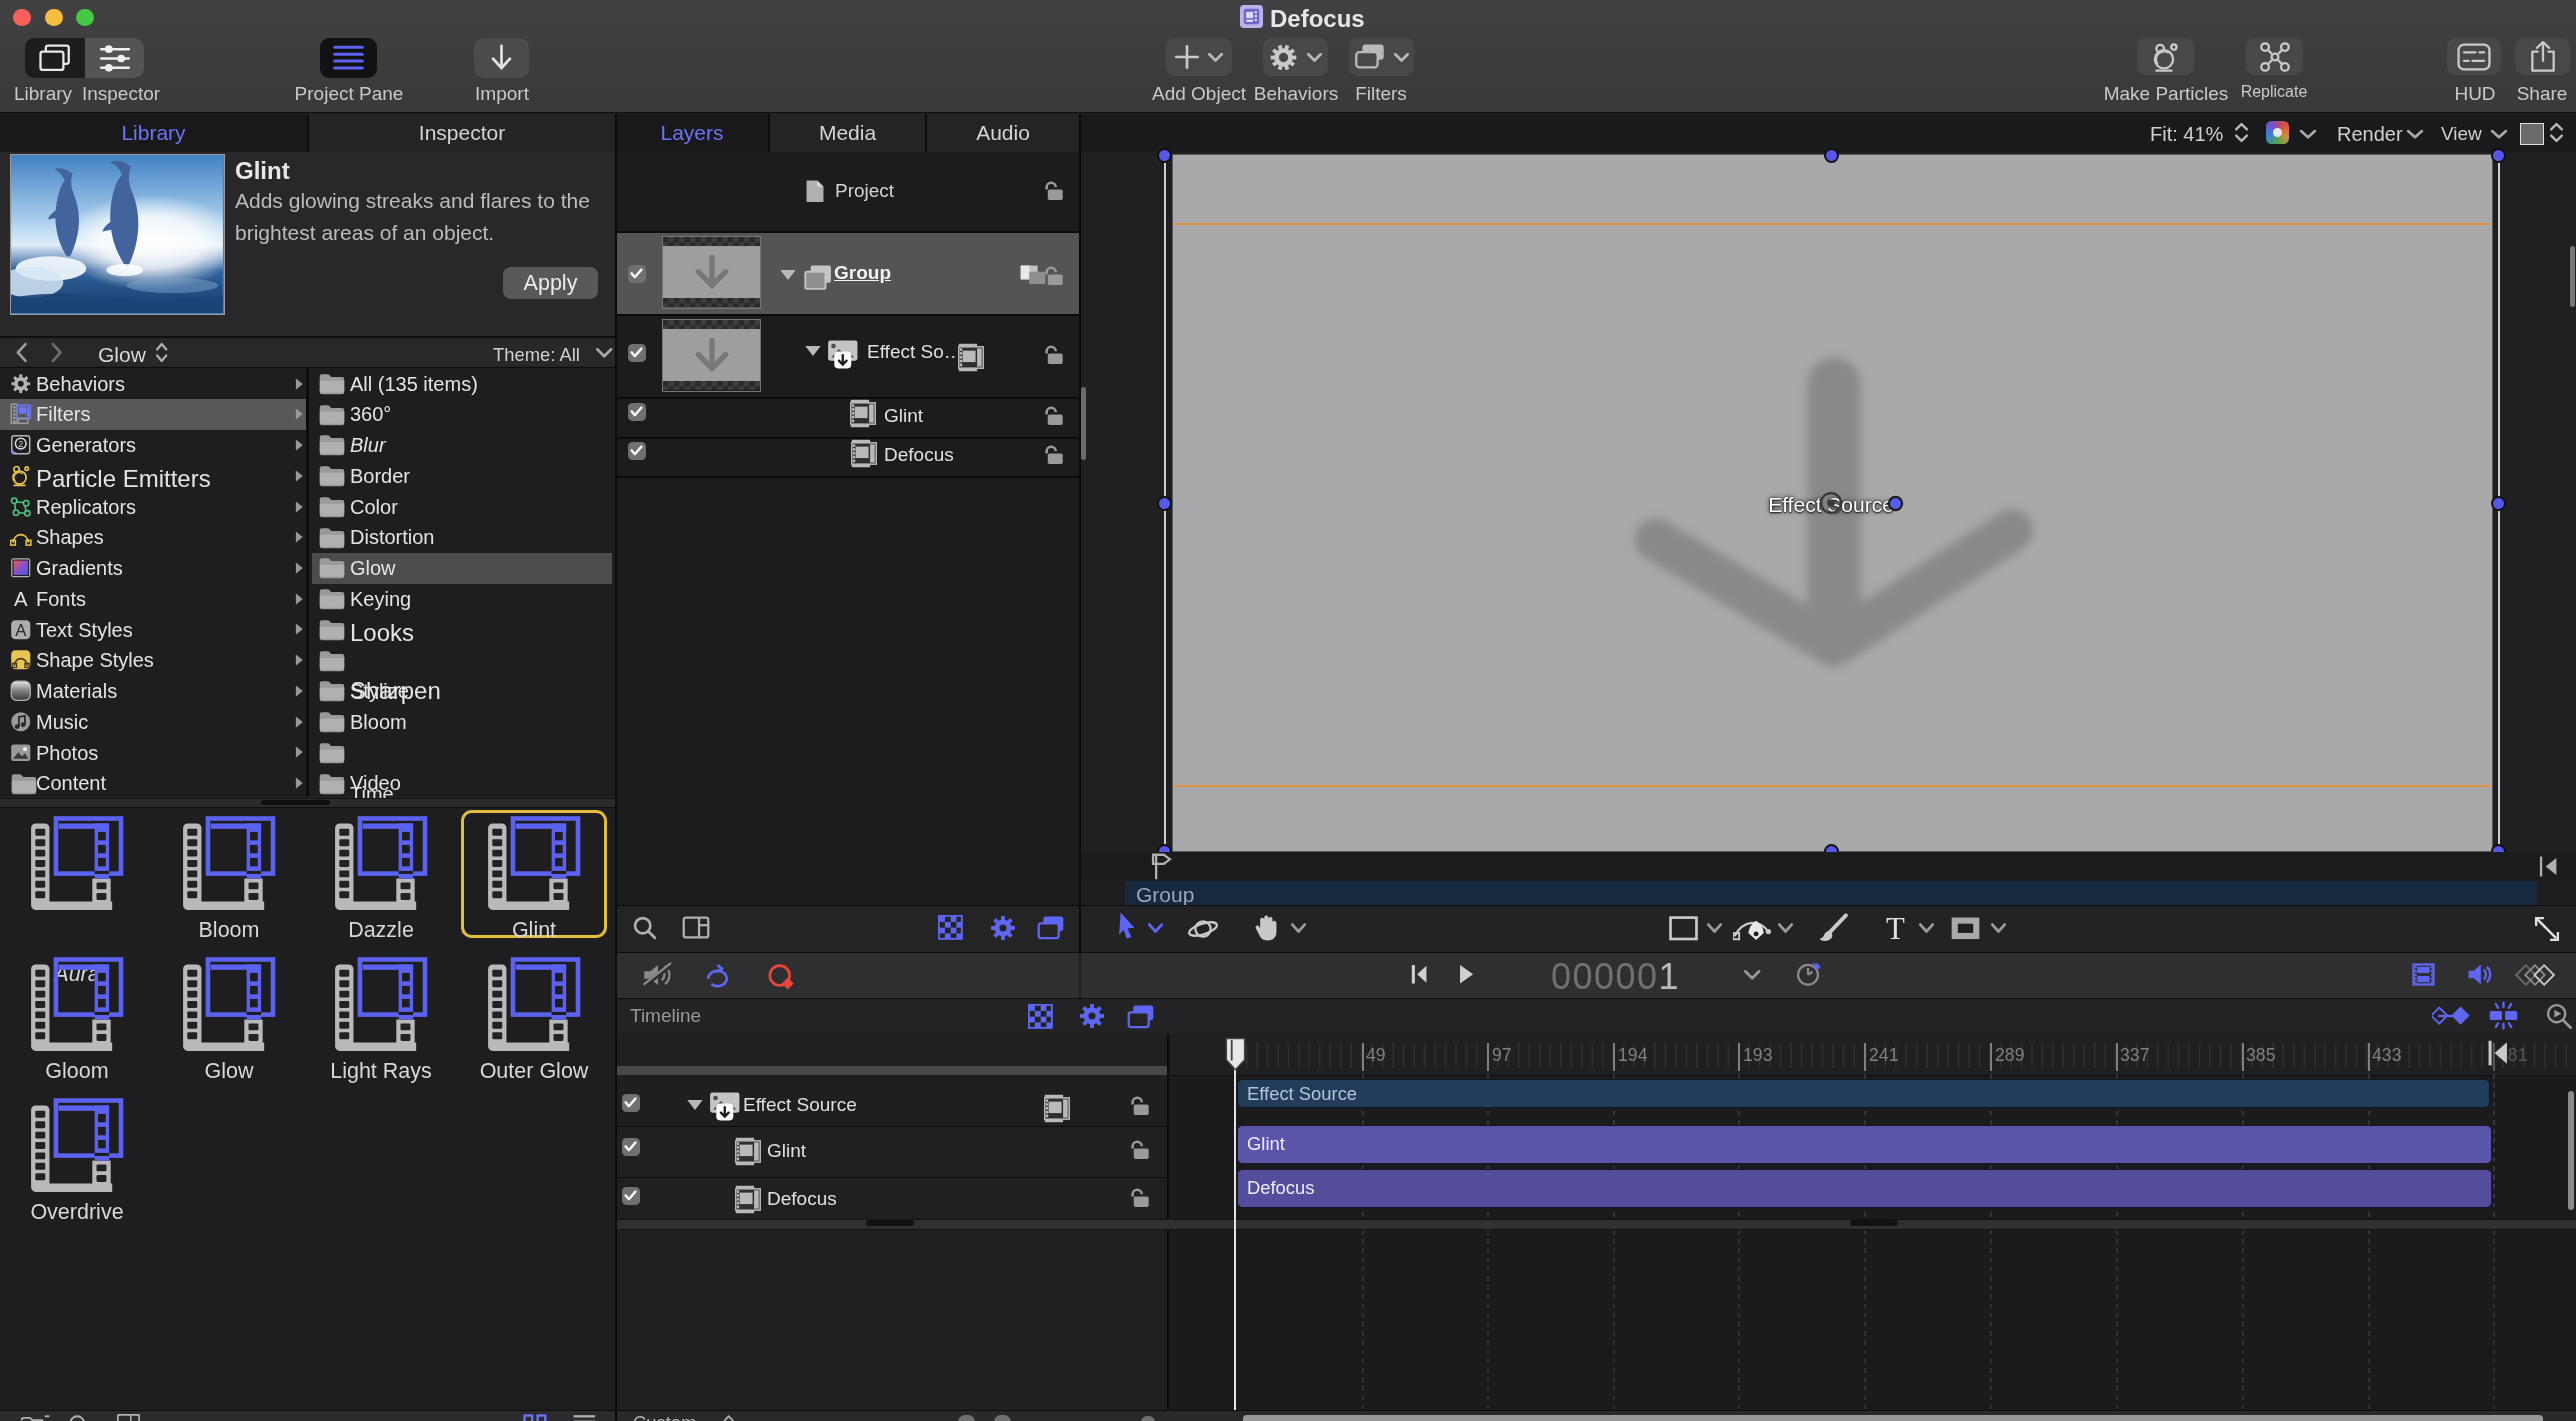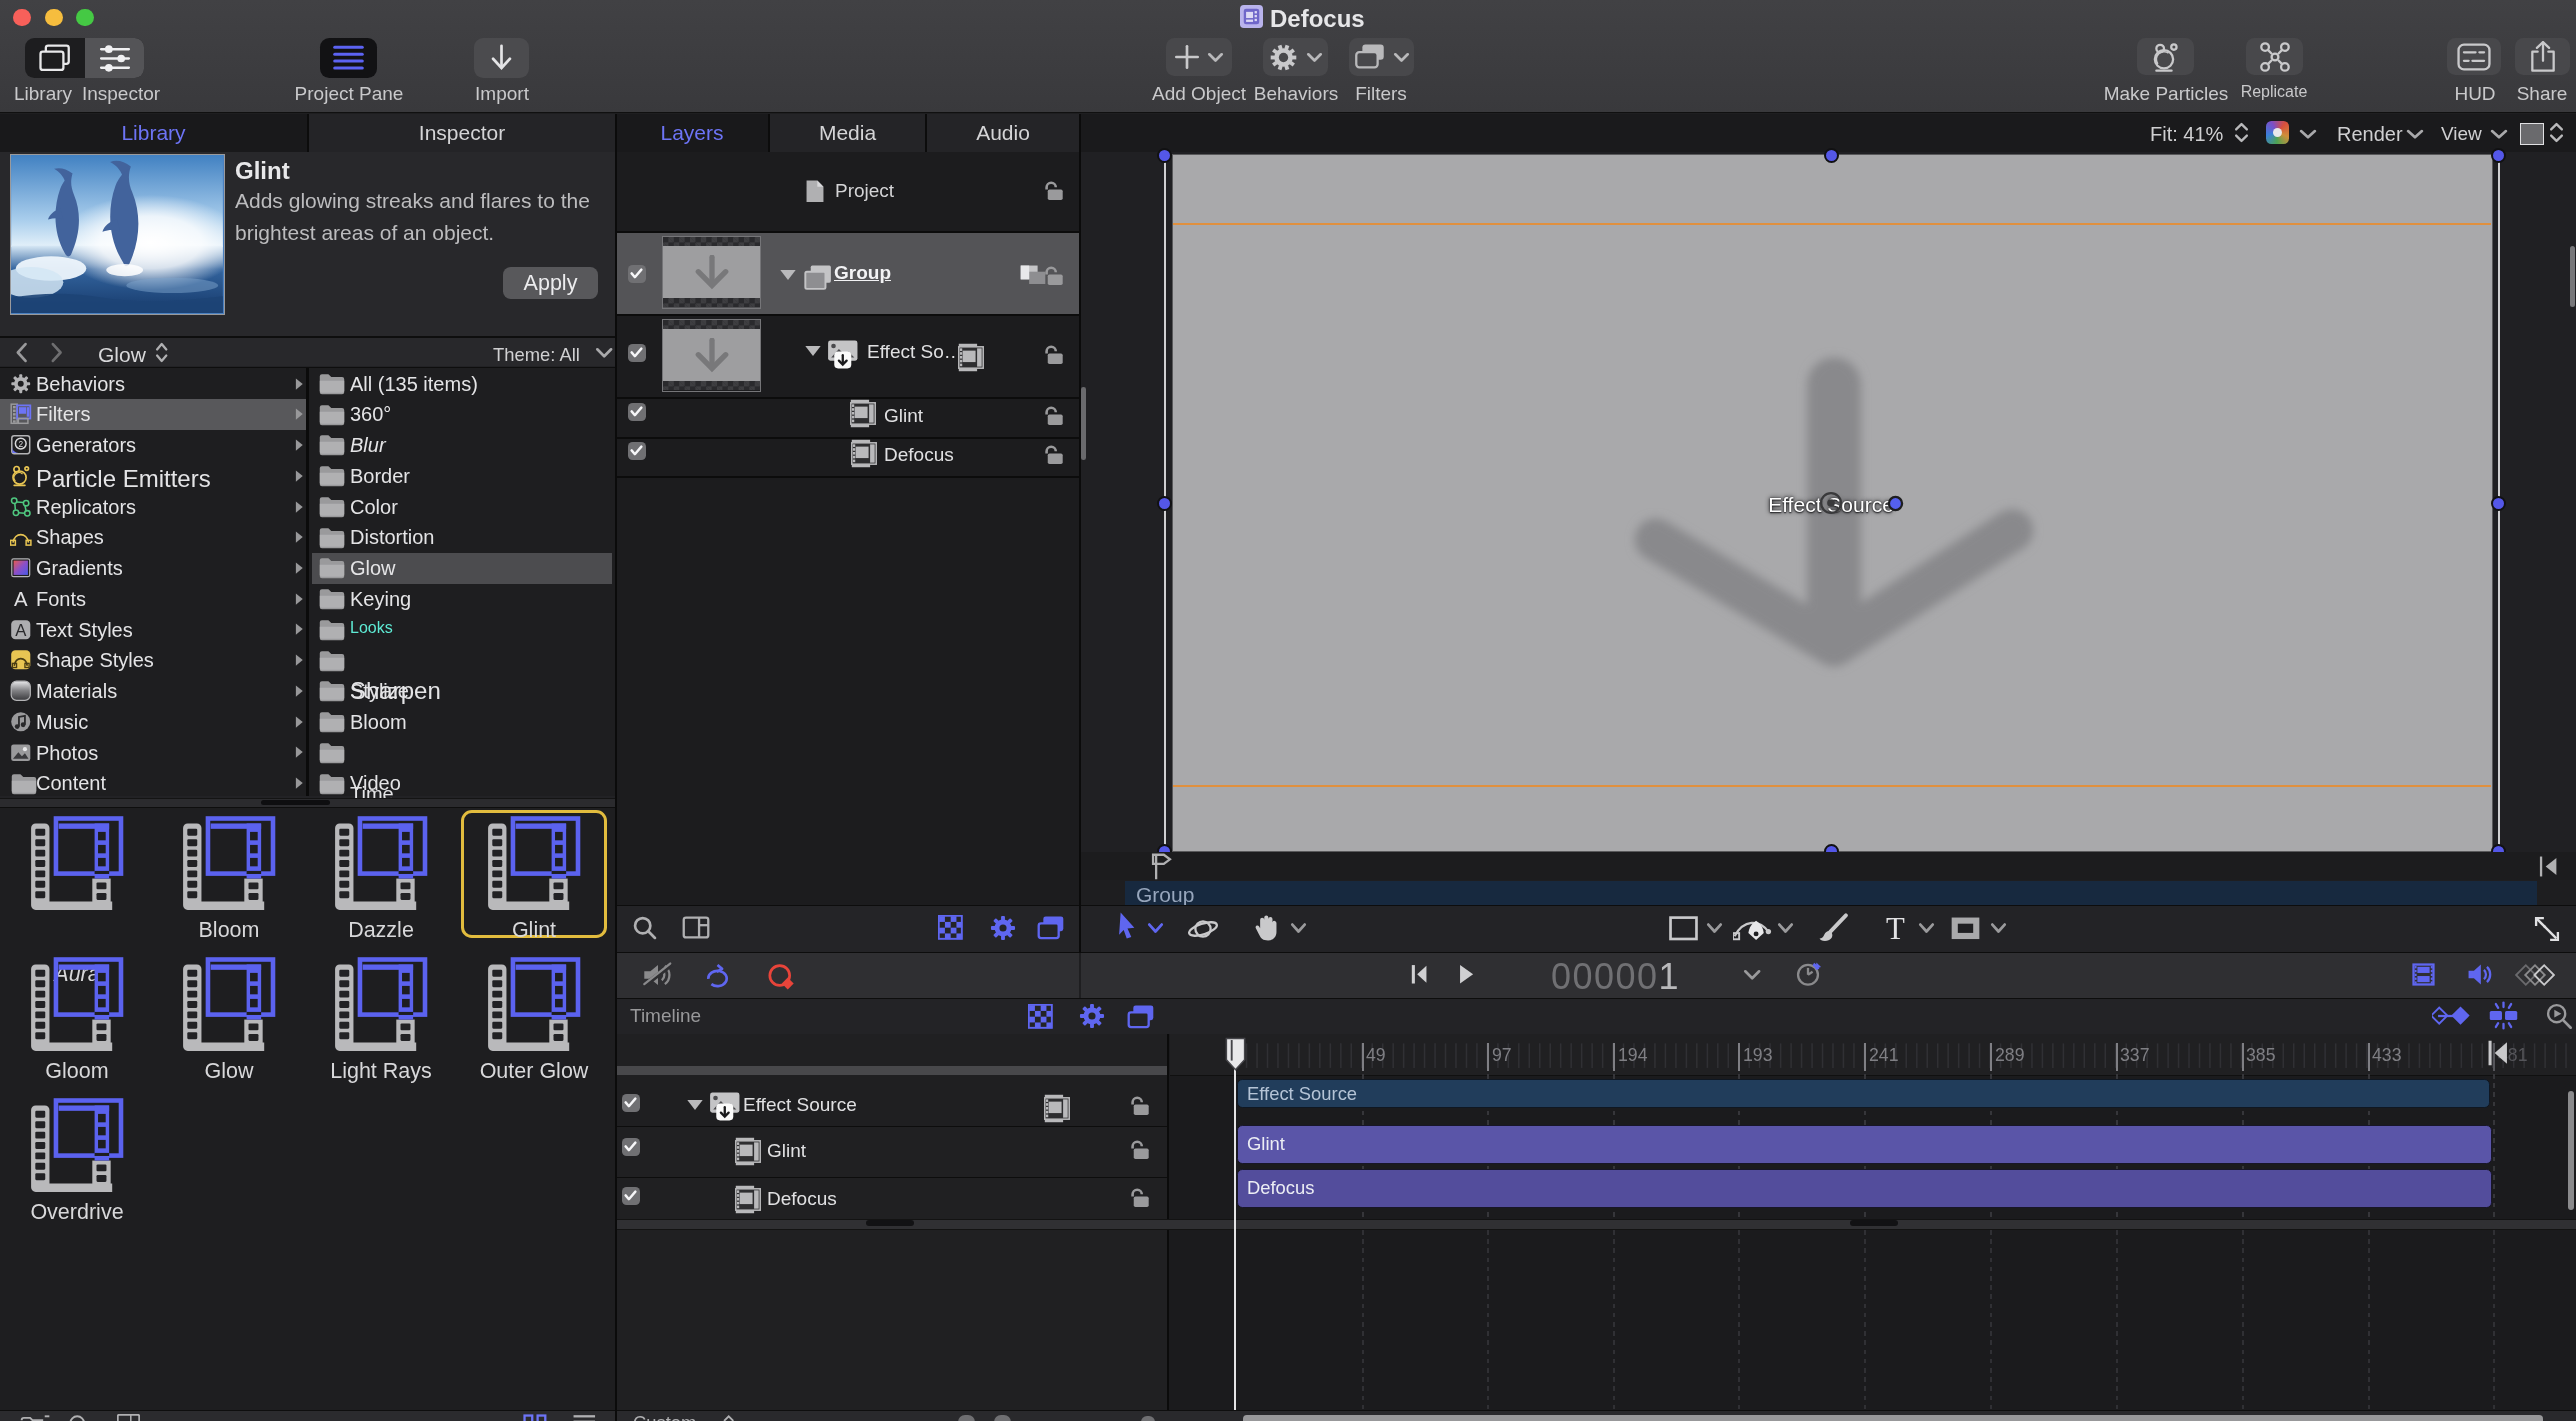--- a/index.html
+++ b/index.html
@@ -574,21 +574,21 @@
         <path d="M2 12 h34 v14 a3 3 0 0 1-3 3 h-28 a3 3 0 0 1-3-3 Z" fill="#b0b0b2"></path>
       </svg>
     </div>
 <div class="a" style="left:350px;top:588px;font-size:20px;color:#e4e4e6;white-space:nowrap;">Keying</div>
 <div class="a" style="left:318px;top:618px;width:28px;height:23px;">
       <svg width="28" height="23" viewBox="0 0 38 32">
         <path d="M2 6 a3 3 0 0 1 3-3 h9 l4 4 h15 a3 3 0 0 1 3 3 v18 a3 3 0 0 1-3 3 h-28 a3 3 0 0 1-3-3 Z" fill="#9a9a9c"></path>
         <path d="M2 12 h34 v14 a3 3 0 0 1-3 3 h-28 a3 3 0 0 1-3-3 Z" fill="#b0b0b2"></path>
       </svg>
     </div>
-<div class="a" style="left:350px;top:619px;font-size:16px;color:#5eead4;white-space:nowrap;">Looks</div>
+<div class="a" style="left:350px;top:619px;font-size:24px;color:#e5e5e5;white-space:nowrap;">Looks</div>
 <div class="a" style="left:318px;top:649px;width:28px;height:23px;">
       <svg width="28" height="23" viewBox="0 0 38 32">
         <path d="M2 6 a3 3 0 0 1 3-3 h9 l4 4 h15 a3 3 0 0 1 3 3 v18 a3 3 0 0 1-3 3 h-28 a3 3 0 0 1-3-3 Z" fill="#9a9a9c"></path>
         <path d="M2 12 h34 v14 a3 3 0 0 1-3 3 h-28 a3 3 0 0 1-3-3 Z" fill="#b0b0b2"></path>
       </svg>
     </div>
 <div class="a" style="left:350px;top:677px;font-size:24px;color:#e4e4e6;white-space:nowrap;">Sharpen</div>
 <div class="a" style="left:318px;top:679px;width:28px;height:23px;">
       <svg width="28" height="23" viewBox="0 0 38 32">
         <path d="M2 6 a3 3 0 0 1 3-3 h9 l4 4 h15 a3 3 0 0 1 3 3 v18 a3 3 0 0 1-3 3 h-28 a3 3 0 0 1-3-3 Z" fill="#9a9a9c"></path>

